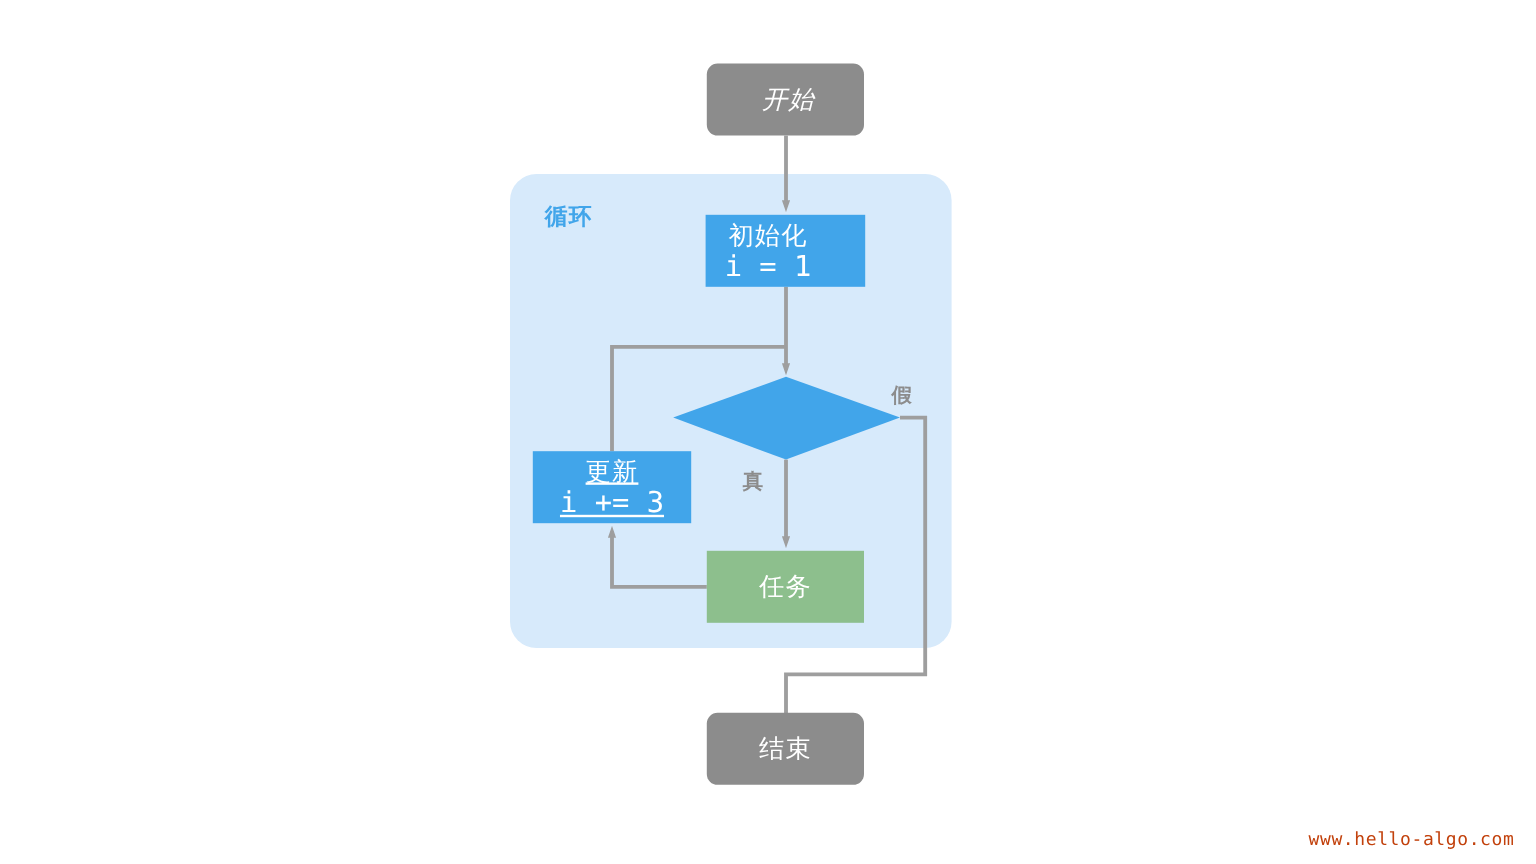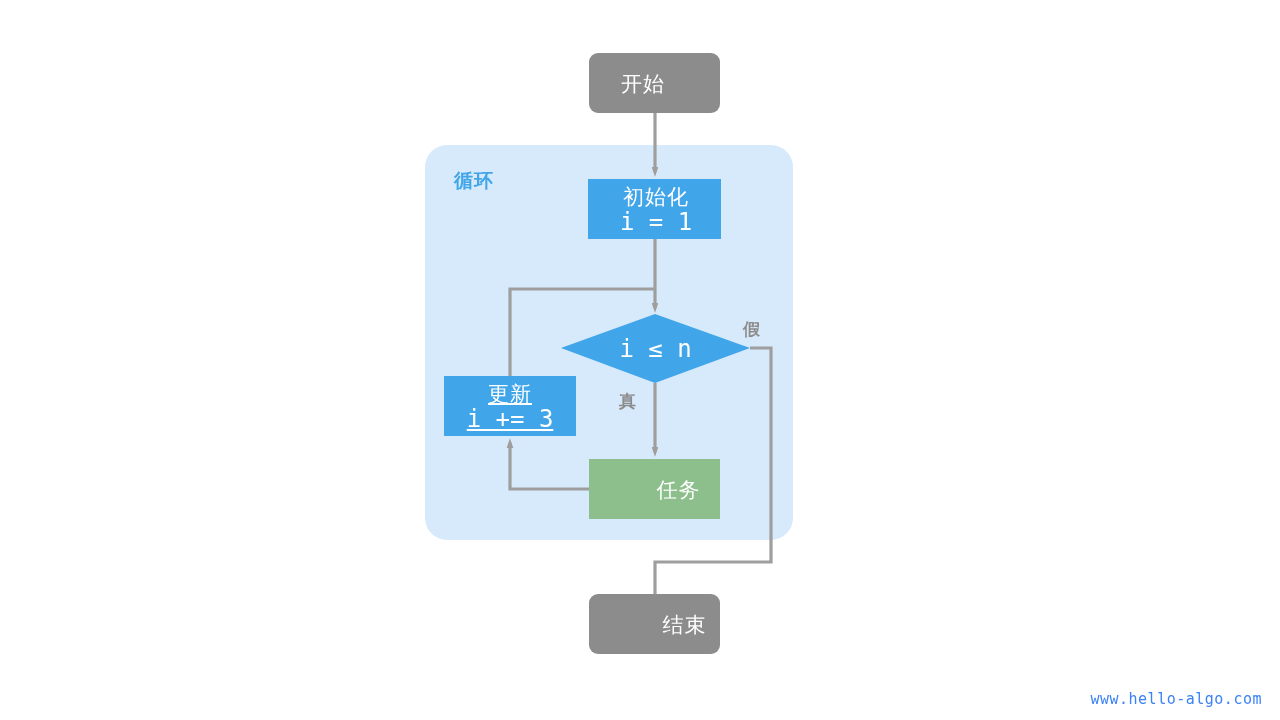--- a/index.html
+++ b/index.html
@@ -57,21 +57,21 @@
     color: #41a5ea;
     font-family: "Liberation Sans", sans-serif;
     font-size: 19px;
     font-weight: bold;
     letter-spacing: 1px;
   }
   .watermark {
     position: absolute;
     right: 18px;
     bottom: 12px;
-    color: #3b82f6;
+    color: #c2410c;
     font-family: "DejaVu Sans Mono", "Liberation Mono", monospace;
     font-size: 15px;
     letter-spacing: 0.5px;
   }
 </style>
 </head>
 <body>
 
 <div id="canvas">
 
@@ -104,43 +104,40 @@
 
     <rect x="444" y="376" width="132" height="60" fill="#41a5ea"></rect>
 
     <rect x="589" y="459" width="131" height="60" fill="#8dbf8d"></rect>
 
     <rect x="589" y="594" width="131" height="60" rx="9" ry="9" fill="#8c8c8c"></rect>
   </svg>
 
   <div class="group-label" style="left:454px; top:168px;">循环</div>
 
-  <div class="node-label" style="left:574px; top:53px; width:138px; height:60px;">
+  <div class="node-label" style="left:588px; top:53px; width:138px; height:60px;font-style:italic;">
     <span class="cjk">开始</span>
   </div>
 
-  <div class="node-label" style="left:588px; top:179px; width:136px; height:60px;">
+  <div class="node-label" style="left:572px; top:179px; width:136px; height:60px;">
     <span class="cjk">初始化</span>
     <span class="mono">i = 1</span>
   </div>
 
-  <div class="node-label" style="left:561px; top:314px; width:189px; height:69px;">
-    <span class="mono">i ≤ n</span>
-  </div>
 
   <div class="node-label" style="left:444px; top:376px; width:132px; height:60px;text-decoration:underline;">
     <span class="cjk">更新</span>
     <span class="mono">i += 3</span>
   </div>
 
-  <div class="node-label" style="left:613px; top:459px; width:131px; height:60px;">
+  <div class="node-label" style="left:589px; top:459px; width:131px; height:60px;">
     <span class="cjk">任务</span>
   </div>
 
-  <div class="node-label" style="left:589px; top:594px; width:131px; height:60px;padding-left:30px;">
+  <div class="node-label" style="left:589px; top:594px; width:131px; height:60px;">
     <span class="cjk">结束</span>
   </div>
 
   <div class="edge-label" style="left:619px; top:390px;">真</div>
 
   <div class="edge-label" style="left:743px; top:318px;">假</div>
 
   <div class="watermark">www.hello-algo.com</div>
 
 </div>

